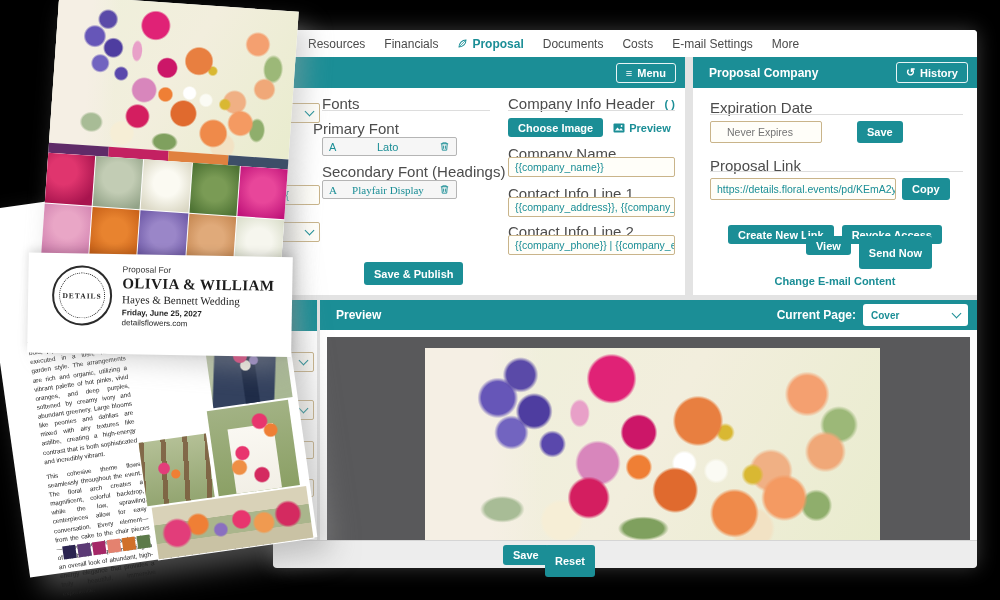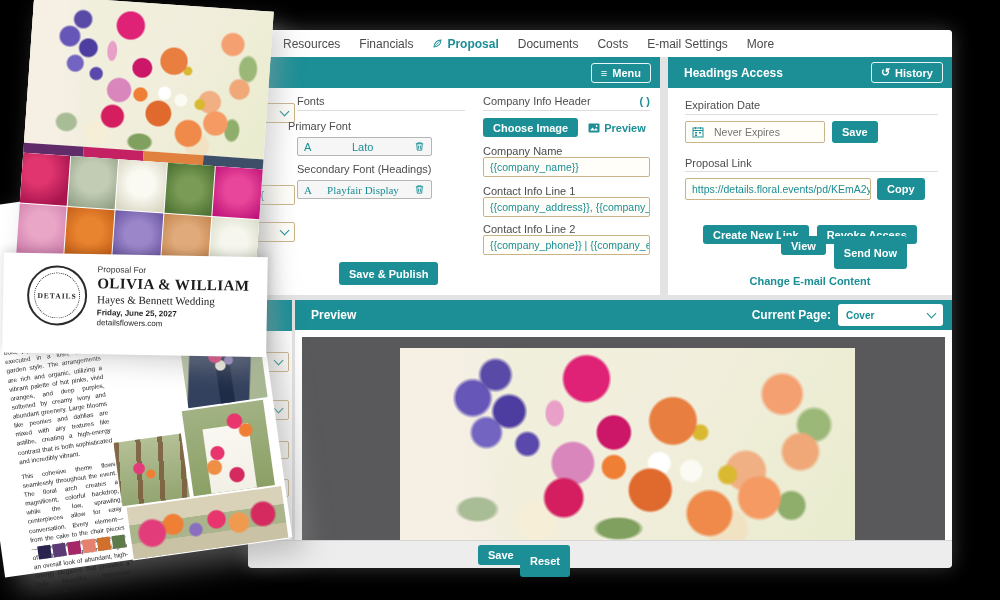--- a/index.html
+++ b/index.html
@@ -1,33 +1,33 @@
 <!DOCTYPE html>
 <html><head>
 <meta charset="utf-8">
 <style>
   html,body{margin:0;padding:0;width:1000px;height:600px;overflow:hidden;background:#000;
     font-family:"Liberation Sans",sans-serif;}
-  .canvas{position:absolute;inset:0;}
+  .canvas{position:absolute;inset:0;margin-left:25px;}
   
   .window{position:absolute;left:248px;top:30px;width:704px;height:537px;background:#e3e3e3;
     border-radius:4px;box-shadow:0 0 20px rgba(200,200,200,.30);z-index:1;}
   .nav{position:absolute;left:0;top:0;right:0;height:27px;background:#fff;border-radius:4px 4px 0 0;
     display:flex;align-items:center;padding-left:35px;gap:19px;font-size:12px;color:#4a4a4a;}
   .nav-item{cursor:pointer;display:flex;align-items:center;gap:4px;white-space:nowrap;}
   .nav-item.active{color:#1b8e96;font-weight:bold;}
   .panel{position:absolute;background:#fff;overflow:hidden;}
   .thead{position:absolute;left:0;top:0;right:0;height:31px;background:#1b8e96;color:#fff;
     display:flex;align-items:center;justify-content:space-between;padding:0 9px 0 16px;box-sizing:border-box;}
   .thead .ttl{font-size:12px;font-weight:bold;}
   .ghostbtn{border:1px solid rgba(255,255,255,.9);border-radius:3px;color:#fff;background:transparent;
     font-size:11px;font-weight:bold;padding:3px 9px;display:flex;align-items:center;gap:5px;cursor:pointer;}
   .tealbtn{background:#1b8e96;color:#fff;border:none;border-radius:3px;font-size:11px;font-weight:bold;
     padding:0 10px;cursor:pointer;display:inline-flex;align-items:center;justify-content:center;}
-  .label{font-size:11px;color:#4c4c4c;}
+  .label{font-size:15px;color:#4c4c4c;}
   .rule{border-bottom:1px solid #ddd;}
   .tinput{border:1px solid #c9b48a;border-radius:2px;background:#fffef9;color:#1b8e96;font-size:10.5px;
     display:flex;align-items:center;padding:0 6px;white-space:nowrap;overflow:hidden;box-sizing:border-box;}
   .chev{display:inline-block;width:6px;height:6px;border-right:1.6px solid #1b8e96;
     border-bottom:1.6px solid #1b8e96;transform:rotate(45deg);margin-top:-3px;}
   .fontrow{position:absolute;border:1px solid #b5b5b5;background:#f6f6f6;border-radius:2px;height:19px;
     display:flex;align-items:center;padding:0 6px;box-sizing:border-box;color:#1b8e96;font-size:11px;}
   .fontrow .fname{flex:1;text-align:center;}
   
   .bouquet-art{background:
@@ -225,29 +225,29 @@
       <div class="label" style="position:absolute;left:235px;top:88px;">Company Name</div>
       <div class="tinput" style="position:absolute;left:235px;top:100px;width:167px;height:20px;">{{company_name}}</div>
       <div class="label" style="position:absolute;left:235px;top:128px;">Contact Info Line 1</div>
       <div class="tinput" style="position:absolute;left:235px;top:140px;width:167px;height:20px;">{{company_address}}, {{company_city_stat</div>
       <div class="label" style="position:absolute;left:235px;top:166px;">Contact Info Line 2</div>
       <div class="tinput" style="position:absolute;left:235px;top:178px;width:167px;height:20px;">{{company_phone}} | {{company_email}}</div>
     </div>
 
     <div class="panel" style="left:420px;top:27px;width:284px;height:238px;">
       <div class="thead">
-        <span class="ttl">Headings Access</span>
+        <span class="ttl">Proposal Company</span>
         <button class="ghostbtn">
           <span>↺</span>
           <span>History</span>
         </button>
       </div>
       <div class="label" style="position:absolute;left:17px;top:42px;">Expiration Date</div>
       <div class="rule" style="position:absolute;left:17px;top:57px;width:253px;"></div>
-      <div class="tinput" style="position:absolute;left:17px;top:64px;width:140px;height:22px;gap:8px;">
+      <div class="tinput" style="position:absolute;left:17px;top:64px;width:112px;height:22px;gap:8px;">
         <svg viewBox="0 0 12 12" width="12" height="12">
             <rect x="1" y="2" width="10" height="9" fill="none" stroke="#1b8e96"></rect>
             <path d="M1 4.5h10M3.5 1v2.2M8.5 1v2.2" stroke="#1b8e96" fill="none"></path>
             <path d="M3 6h2v1.5H3zM7 6h2v1.5H7zM3 8.5h2V10H3z" fill="#1b8e96"></path>
           </svg>
         <input style="border: none; outline: none; background: transparent; font-size: 10.5px; width: 100px; font-family: &quot;Liberation Sans&quot;, sans-serif;" placeholder="Never Expires">
       </div>
       <button class="tealbtn" style="position:absolute;left:164px;top:64px;height:22px;">Save</button>
       <div class="label" style="position:absolute;left:17px;top:100px;">Proposal Link</div>
       <div class="rule" style="position:absolute;left:17px;top:114px;width:253px;"></div>

